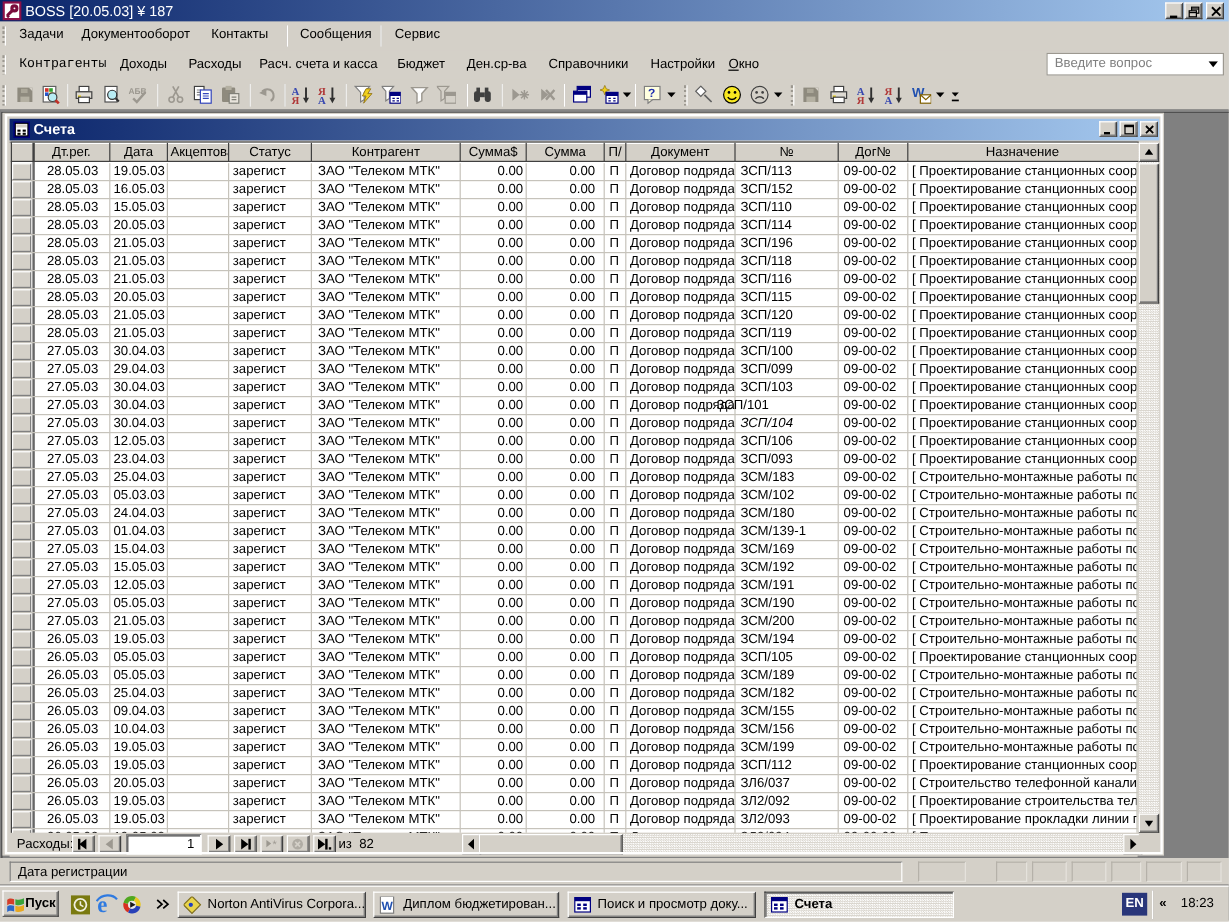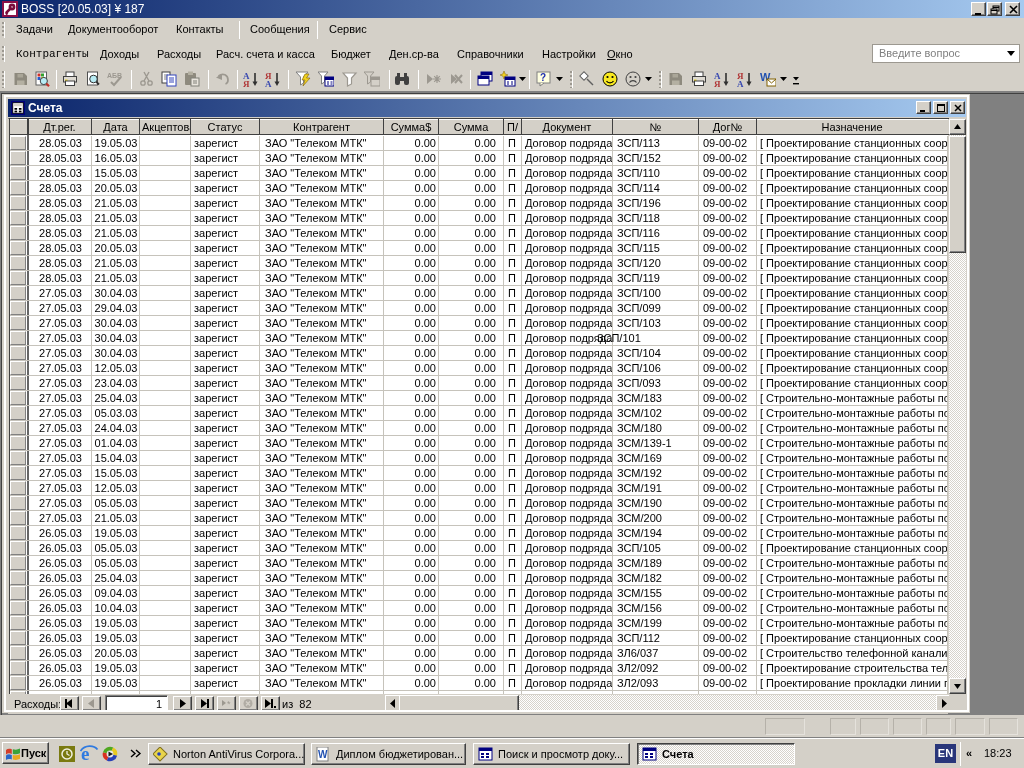--- a/index.html
+++ b/index.html
@@ -618,21 +618,21 @@
 <div class="rs" style="left:10px;top:346px;"></div>
 <div class="rw" style="top:346px;">
  <div class="c ctr" style="left:30px;width:61px;">27.05.03</div>
  <div class="c ctr" style="left:93px;width:46px;">30.04.03</div>
  <div class="c" style="left:194px;width:64px;">зарегист</div>
  <div class="c" style="left:265px;width:118px;">ЗАО "Телеком МТК"</div>
  <div class="c rgt" style="left:385px;width:51px;">0.00</div>
  <div class="c rgt" style="left:440px;width:56px;">0.00</div>
  <div class="c" style="left:508px;width:12px;">П</div>
  <div class="c" style="left:525px;width:87px;">Договор подряда</div>
- <div class="c" style="left:617px;width:80px;">ЗСП/104</div>
+ <div class="c" style="left:617px;width:80px;font-style:italic;">ЗСП/104</div>
  <div class="c" style="left:703px;width:52px;">09-00-02</div>
  <div class="c" style="left:760px;width:187px;">[ Проектирование станционных сооружений</div>
 </div>
 <div class="rs" style="left:10px;top:361px;"></div>
 <div class="rw" style="top:361px;">
  <div class="c ctr" style="left:30px;width:61px;">27.05.03</div>
  <div class="c ctr" style="left:93px;width:46px;">12.05.03</div>
  <div class="c" style="left:194px;width:64px;">зарегист</div>
  <div class="c" style="left:265px;width:118px;">ЗАО "Телеком МТК"</div>
  <div class="c rgt" style="left:385px;width:51px;">0.00</div>
@@ -1005,20 +1005,21 @@
    <div class="sbtn" style="left:933px;top:0px;width:16px;height:17px;"><svg width="14" height="15">
           <path d="M5 3 L10 7.5 L5 12 Z" fill="#000"></path>
         </svg></div>
    <div class="abs" style="left:946px;top:0;width:18px;height:17px;background:#d4d0c8;"></div>
  </div>
 
  <div class="abs" style="left:4px;top:95px;width:965px;height:617px;border:2px solid #fff;"></div>
 </div>
 
 <div id="status">
+ <div class="panel">Дата регистрации</div>
  <div class="spane" style="left:765px;width:40px;"></div>
  <div class="spane" style="left:830px;width:26px;"></div>
  <div class="spane" style="left:860px;width:29px;"></div>
  <div class="spane" style="left:893px;width:29px;"></div>
  <div class="spane" style="left:926px;width:25px;"></div>
  <div class="spane" style="left:955px;width:30px;"></div>
  <div class="spane" style="left:989px;width:29px;"></div>
 </div>
 
 <div id="task">

